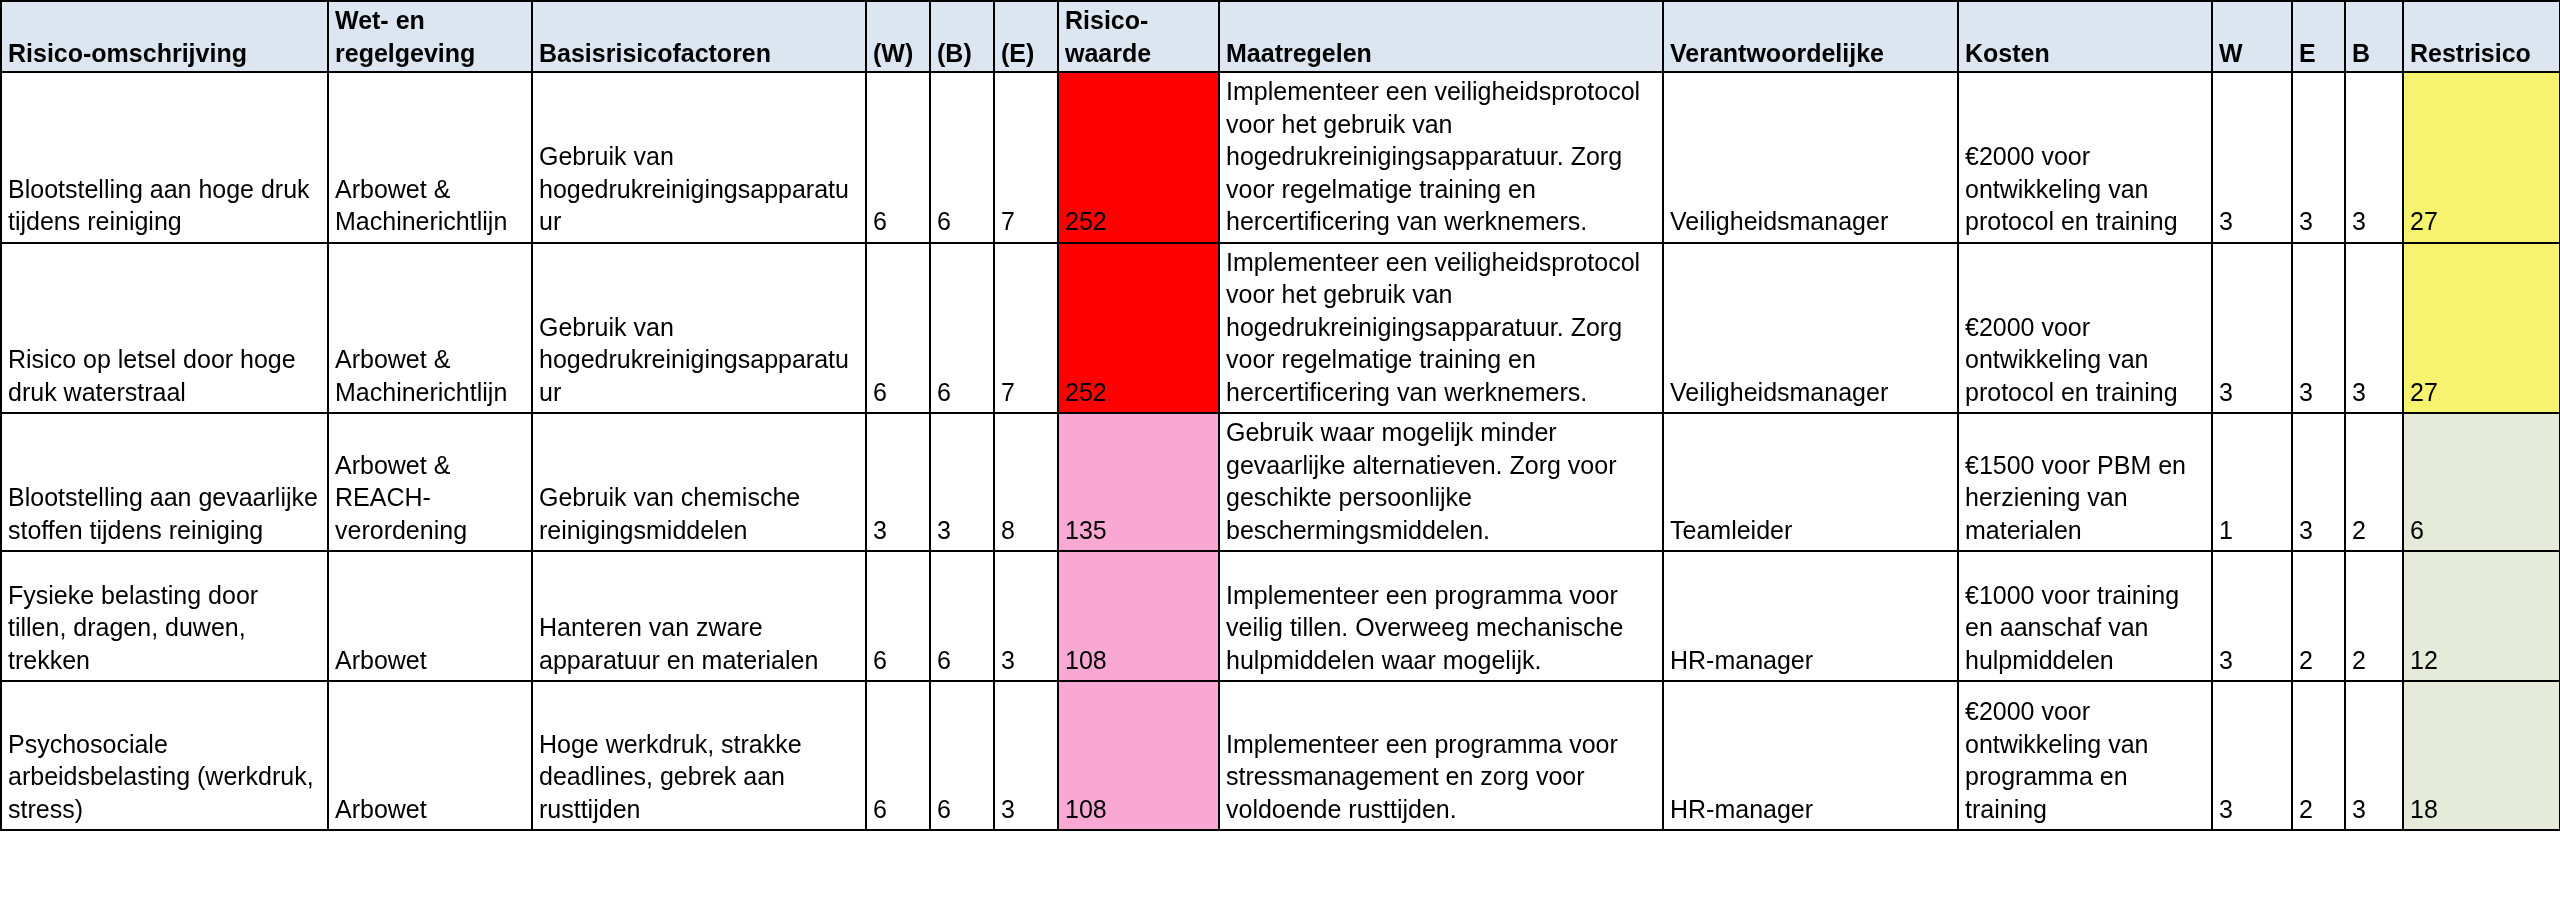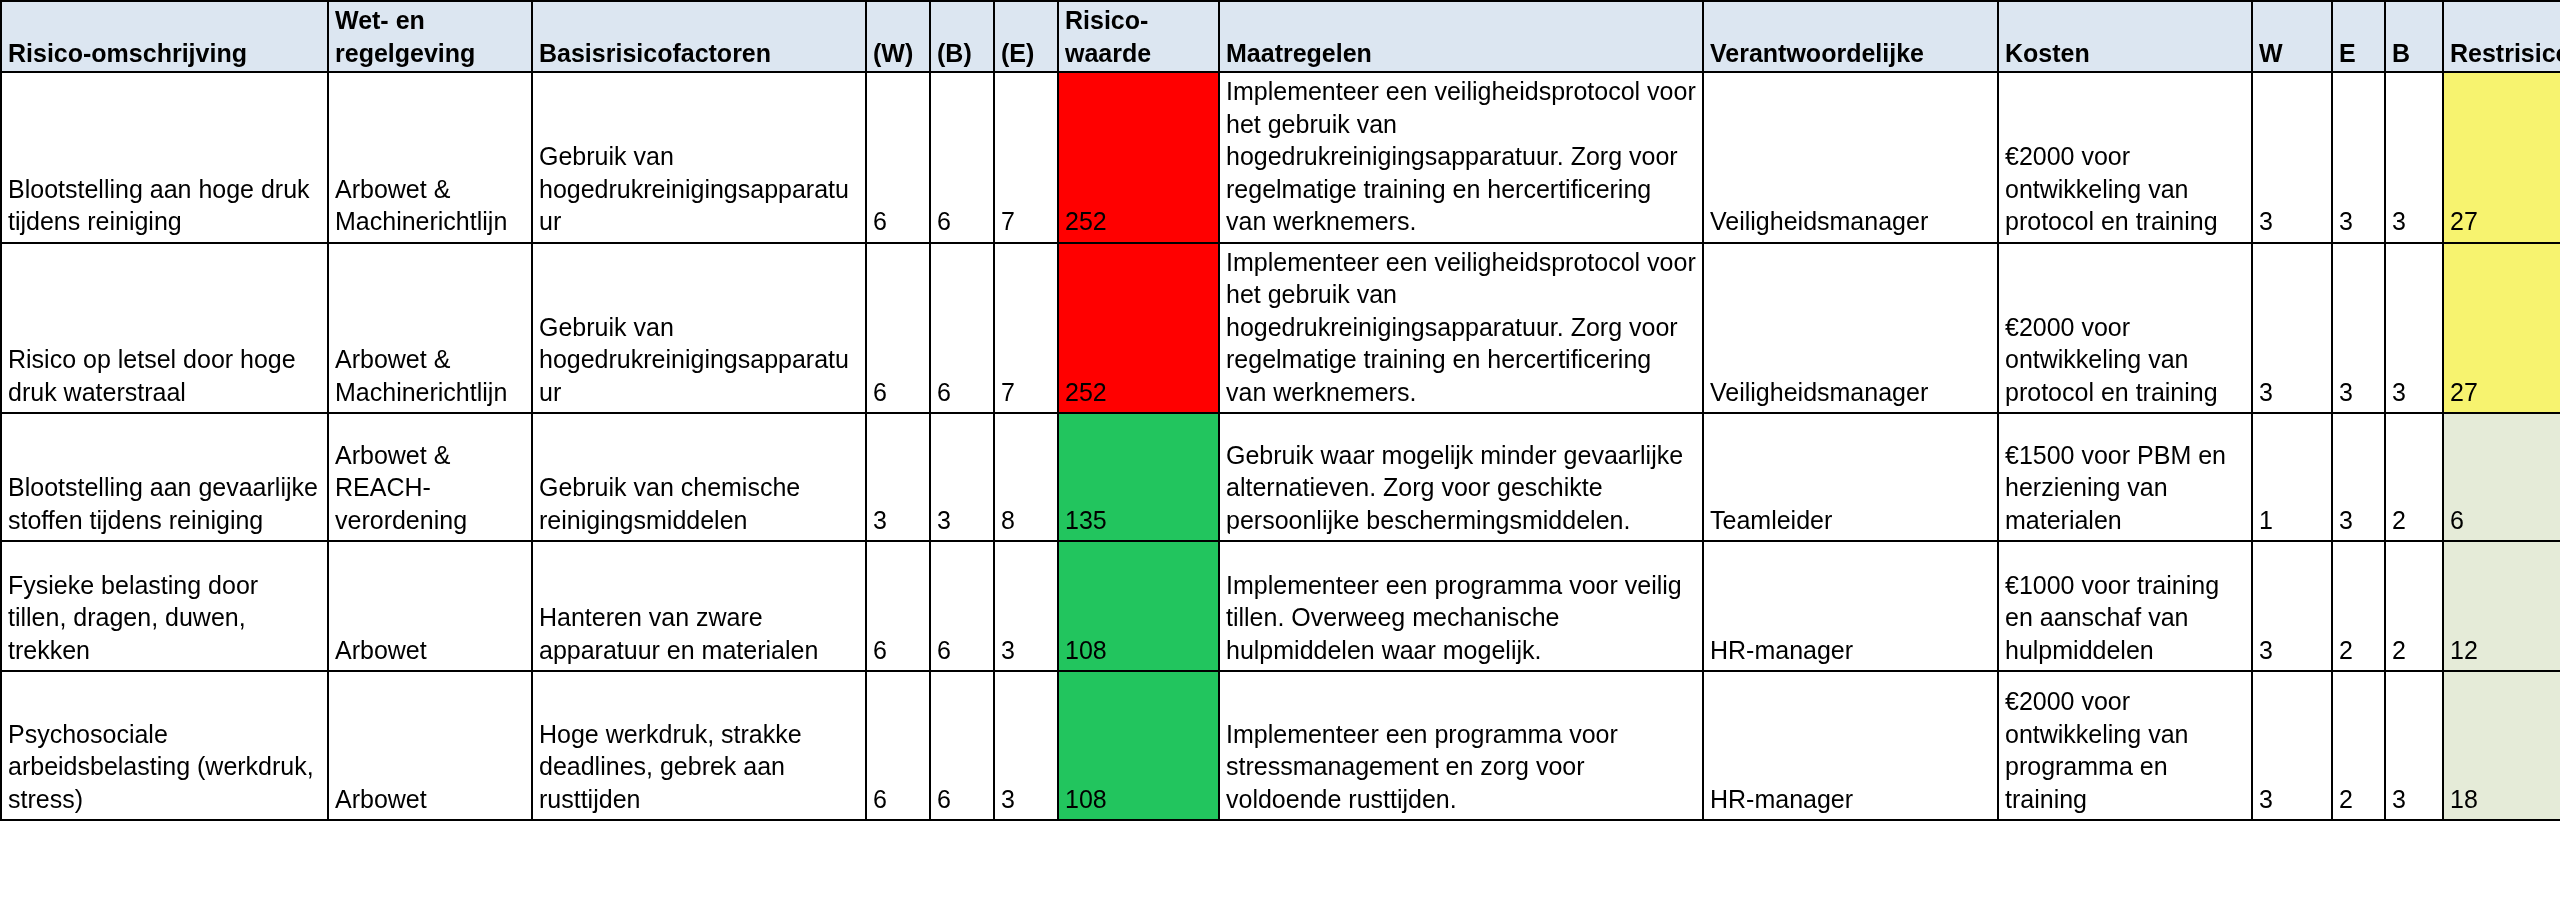--- a/index.html
+++ b/index.html
@@ -40,38 +40,38 @@
     padding-bottom: 2px;
   }
   
   .c-omschrijving { width: 327px; }
   .c-wet          { width: 204px; }
   .c-basis        { width: 334px; }
   .c-w            { width: 64px;  }
   .c-b            { width: 64px;  }
   .c-e            { width: 64px;  }
   .c-risicowaarde { width: 161px; }
-  .c-maatregelen  { width: 484px; }
+  .c-maatregelen  { width: 444px; }
   .c-verantw      { width: 295px; }
   .c-kosten       { width: 254px; }
   .c-w2           { width: 80px;  }
   .c-e2           { width: 53px;  }
   .c-b2           { width: 58px;  }
   .c-restrisico   { width: 157px; }
 
   
   .row-1 td { height: 160px; }
   .row-2 td { height: 130px; }
   .row-3 td { height: 120px; }
   .row-4 td { height: 122px; }
   .row-5 td { height: 141px; }
 
   
   .fill-red       { background: #ff0000; color: #3f0000; }
-  .fill-orange    { background: #22c55e; }
+  .fill-orange    { background: #f9a8d4; }
   .fill-yellow    { background: #f7f36f; }
   .fill-lightgreen{ background: #e5ebd8; }
 
   .top-align { vertical-align: top; padding-top: 8px; border-radius: 24px; }
 </style>
 </head>
 <body>
 
 <table id="risk-table">
   <thead>

